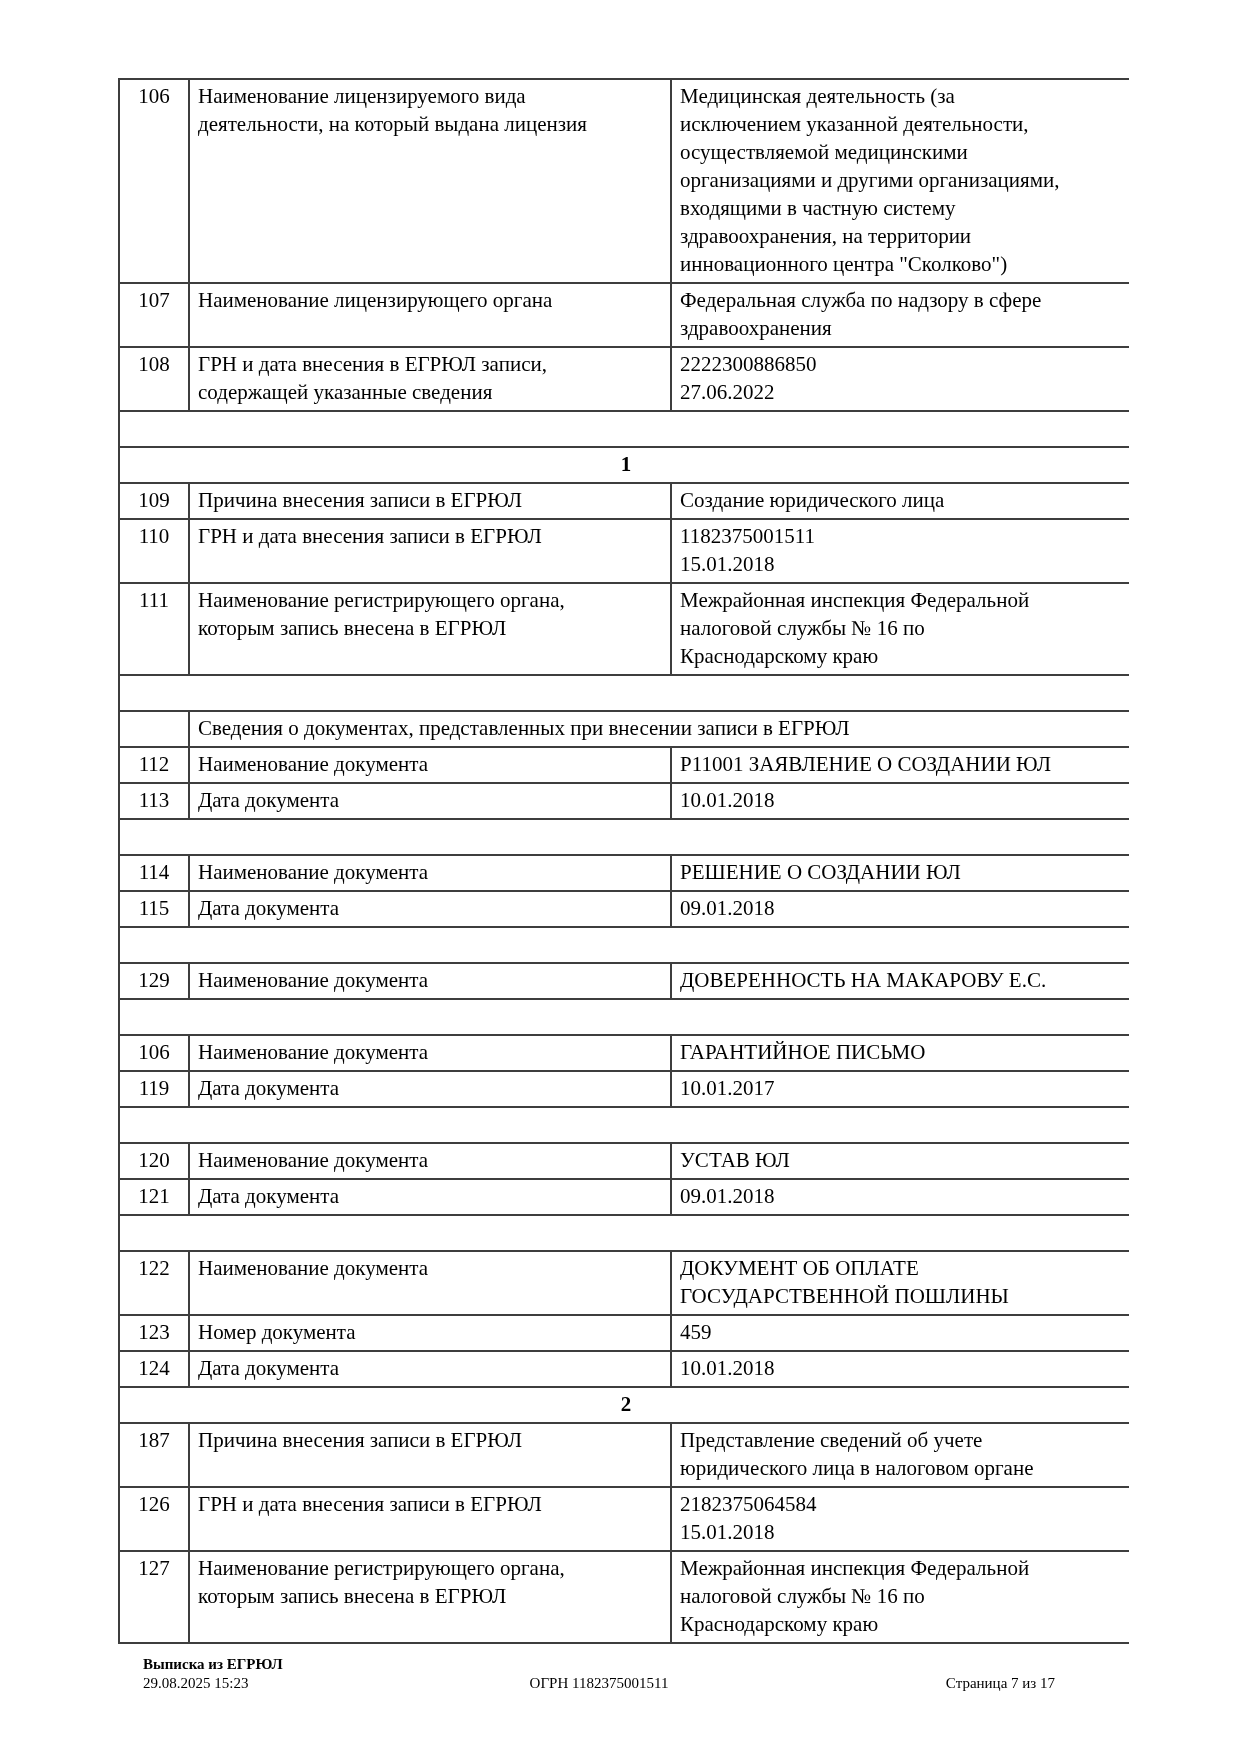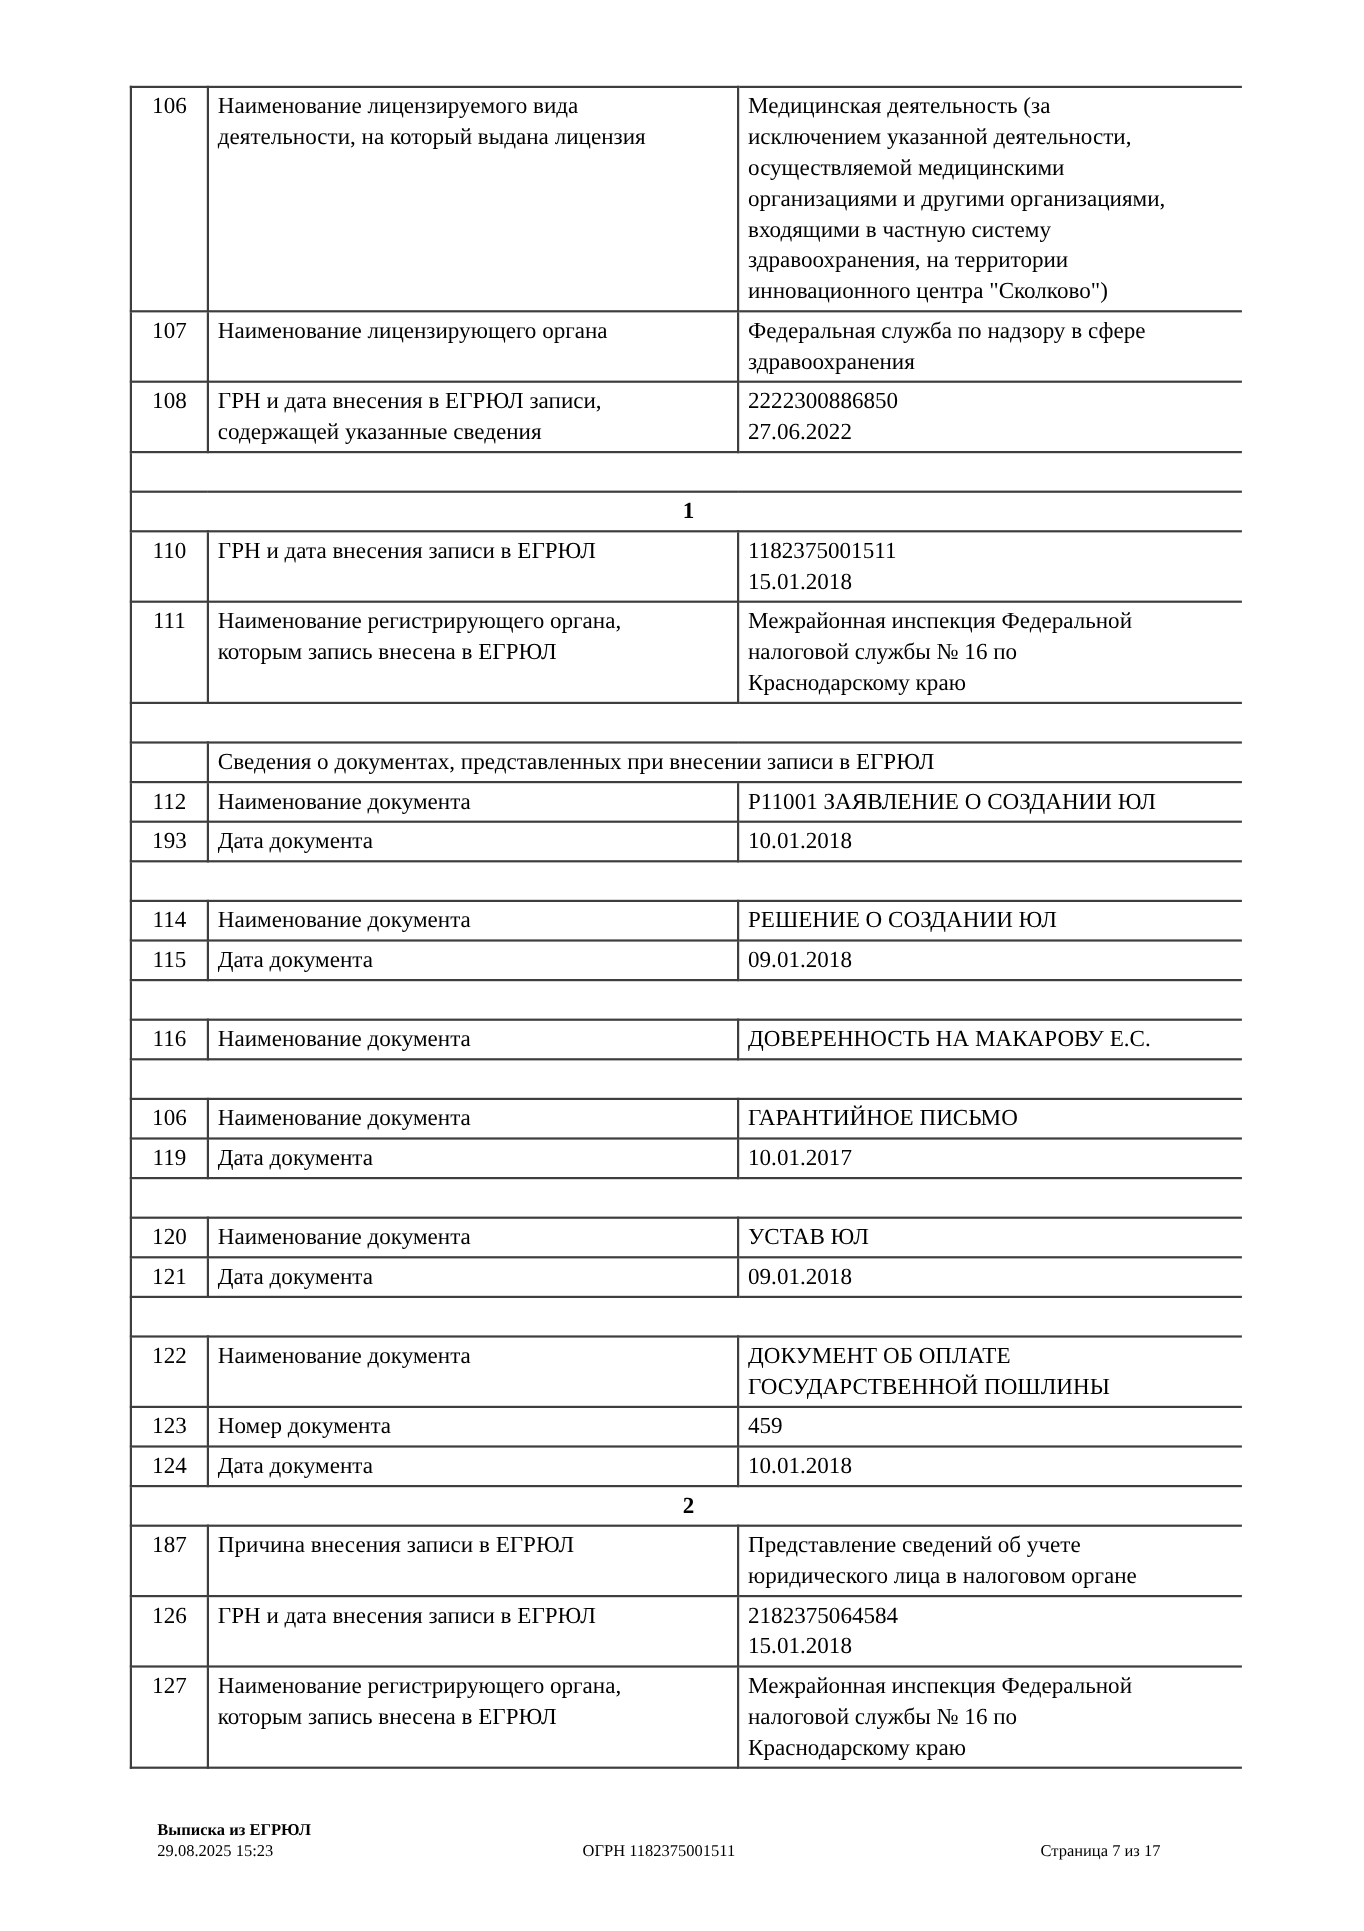--- a/index.html
+++ b/index.html
@@ -115,20 +115,25 @@
     <td class="cell-value">2222300886850
 27.06.2022</td>
   </tr>
         <tr class="row-spacer">
     <td colspan="3"></td>
   </tr>
         <tr class="row-group">
     <td colspan="3">1</td>
   </tr>
         <tr class="row-field">
+    <td class="cell-num">109</td>
+    <td class="cell-label">Причина внесения записи в ЕГРЮЛ</td>
+    <td class="cell-value">Создание юридического лица</td>
+  </tr>
+        <tr class="row-field">
     <td class="cell-num">110</td>
     <td class="cell-label">ГРН и дата внесения записи в ЕГРЮЛ</td>
     <td class="cell-value">1182375001511
 15.01.2018</td>
   </tr>
         <tr class="row-field">
     <td class="cell-num">111</td>
     <td class="cell-label">Наименование регистрирующего органа,
 которым запись внесена в ЕГРЮЛ</td>
     <td class="cell-value">Межрайонная инспекция Федеральной
@@ -141,42 +146,42 @@
         <tr class="row-subheader">
     <td class="cell-num"></td>
     <td colspan="2" class="cell-subheader">Сведения о документах, представленных при внесении записи в ЕГРЮЛ</td>
   </tr>
         <tr class="row-field">
     <td class="cell-num">112</td>
     <td class="cell-label">Наименование документа</td>
     <td class="cell-value">Р11001 ЗАЯВЛЕНИЕ О СОЗДАНИИ ЮЛ</td>
   </tr>
         <tr class="row-field">
-    <td class="cell-num">193</td>
+    <td class="cell-num">113</td>
     <td class="cell-label">Дата документа</td>
     <td class="cell-value">10.01.2018</td>
   </tr>
         <tr class="row-spacer">
     <td colspan="3"></td>
   </tr>
         <tr class="row-field">
     <td class="cell-num">114</td>
     <td class="cell-label">Наименование документа</td>
     <td class="cell-value">РЕШЕНИЕ О СОЗДАНИИ ЮЛ</td>
   </tr>
         <tr class="row-field">
     <td class="cell-num">115</td>
     <td class="cell-label">Дата документа</td>
     <td class="cell-value">09.01.2018</td>
   </tr>
         <tr class="row-spacer">
     <td colspan="3"></td>
   </tr>
         <tr class="row-field">
-    <td class="cell-num">116</td>
+    <td class="cell-num">129</td>
     <td class="cell-label">Наименование документа</td>
     <td class="cell-value">ДОВЕРЕННОСТЬ НА МАКАРОВУ Е.С.</td>
   </tr>
         <tr class="row-spacer">
     <td colspan="3"></td>
   </tr>
         <tr class="row-field">
     <td class="cell-num">106</td>
     <td class="cell-label">Наименование документа</td>
     <td class="cell-value">ГАРАНТИЙНОЕ ПИСЬМО</td>

